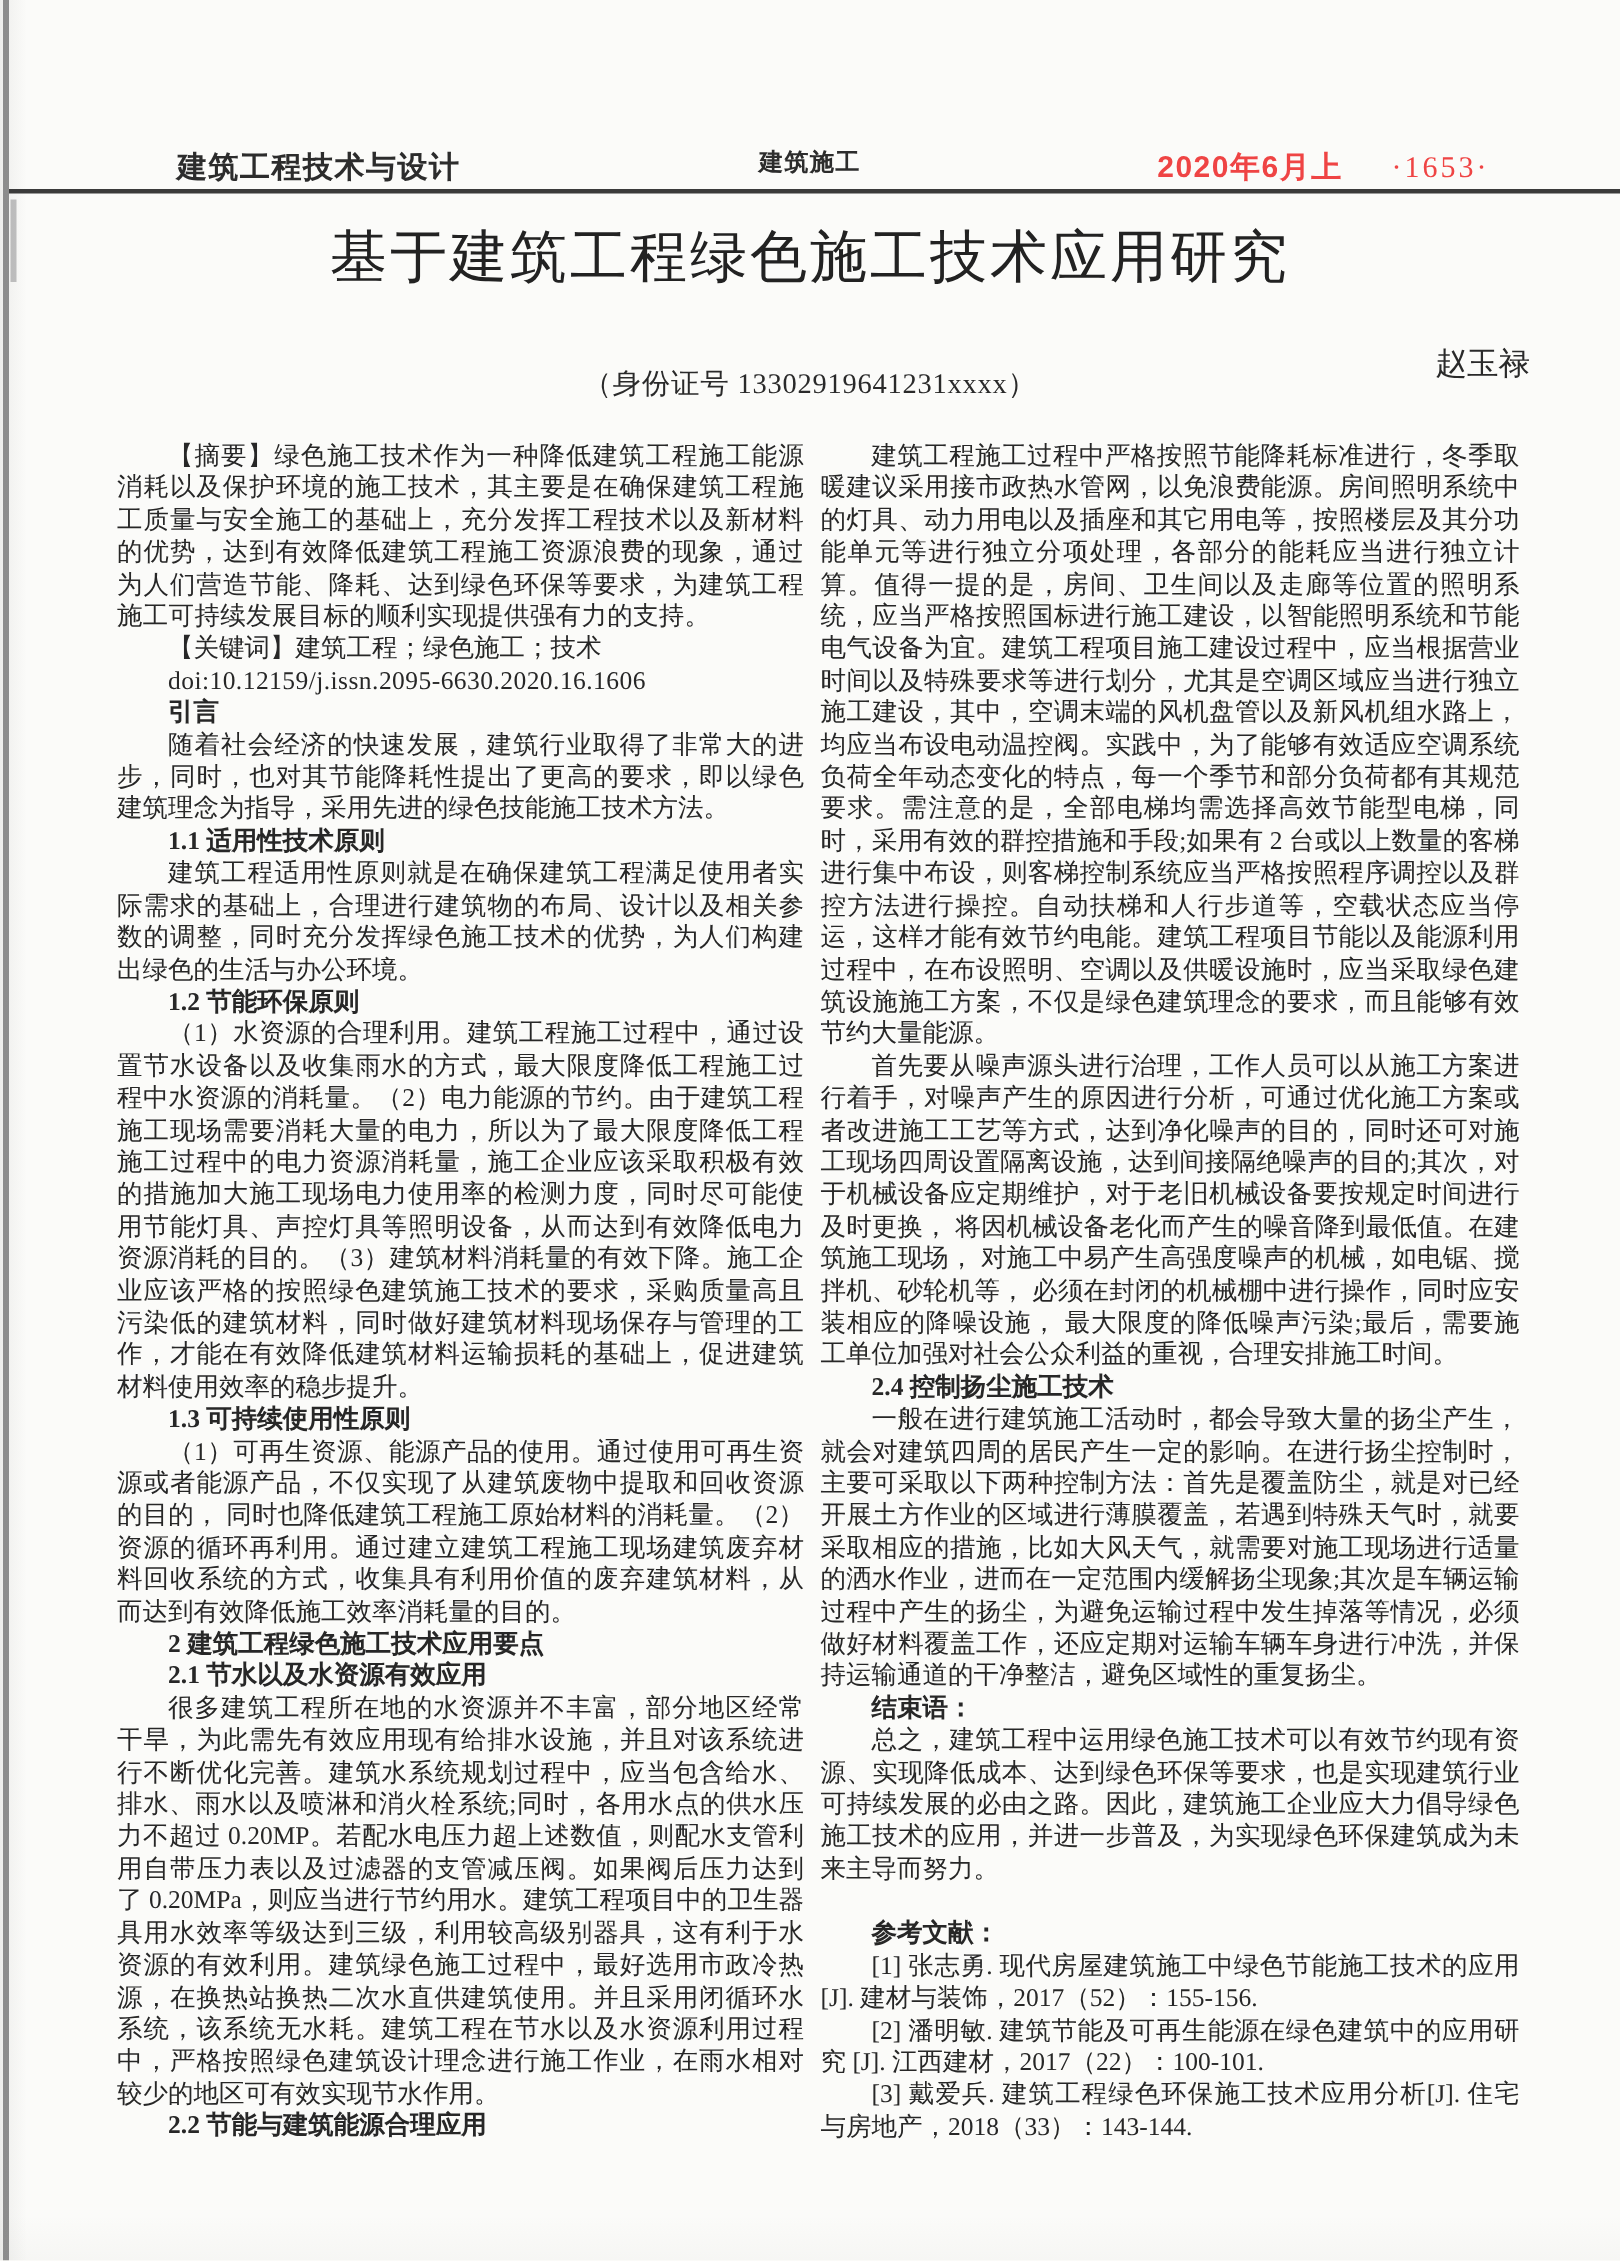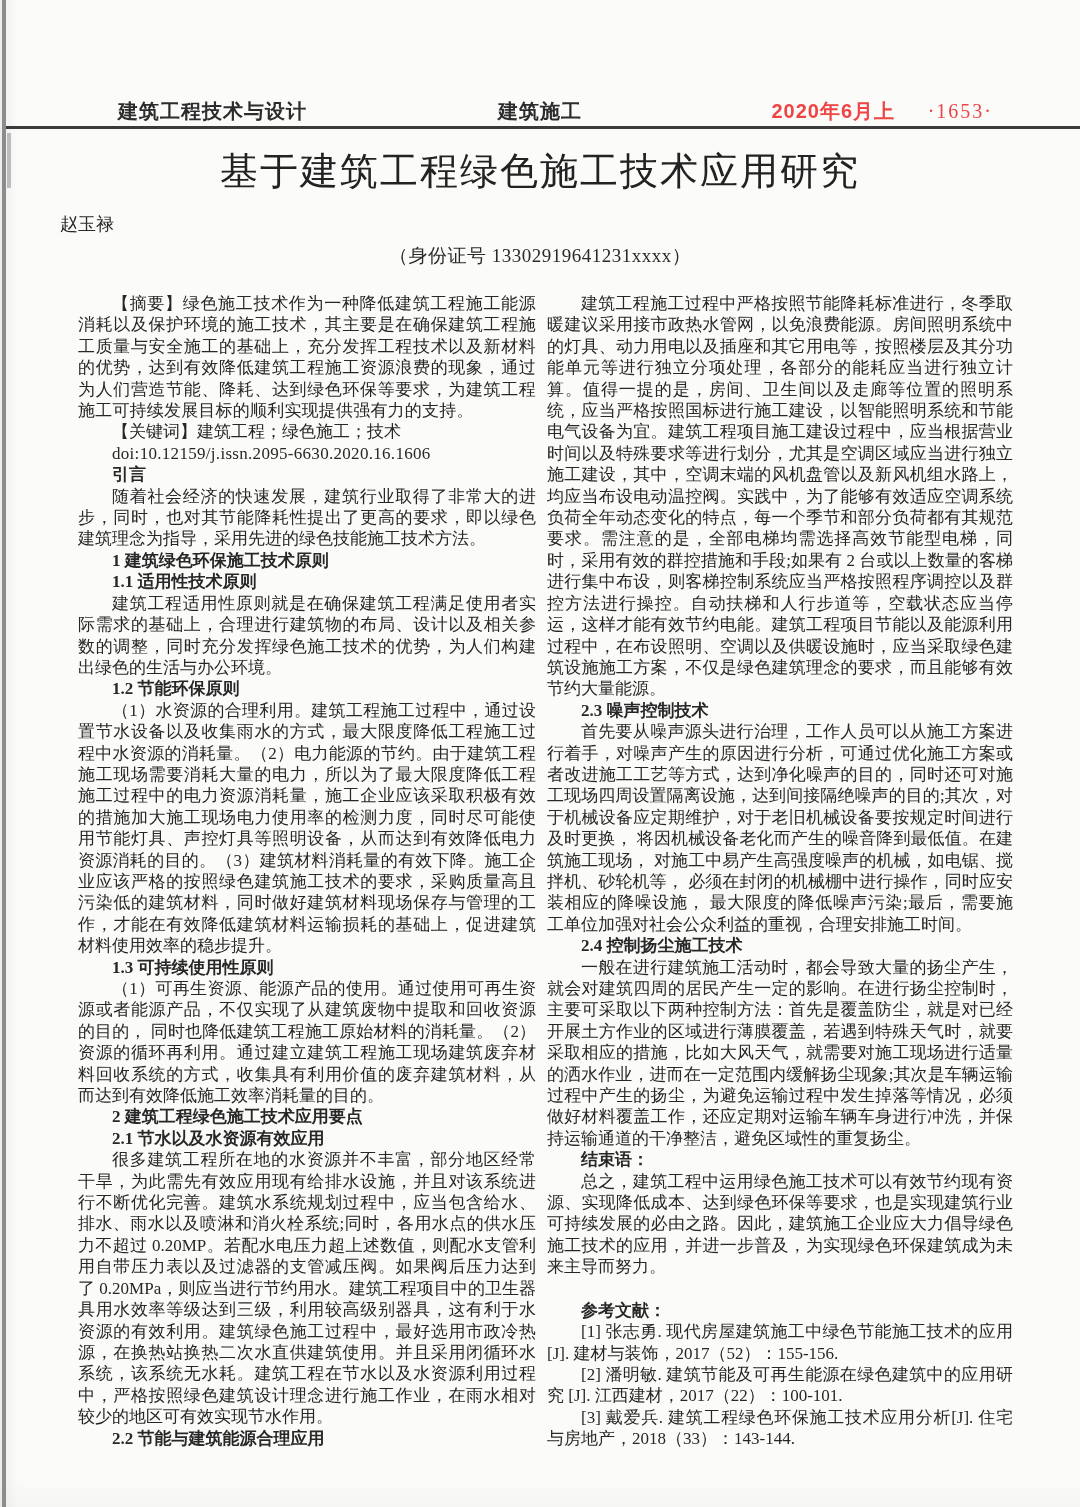--- a/index.html
+++ b/index.html
@@ -28,39 +28,39 @@
     position:absolute;left:0;top:98px;width:1080px;height:26px;
     padding:0;
     font-family:"Liberation Sans","DejaVu Sans",sans-serif;
   }
   .jh-left{
     position:absolute;left:88px;top:0;
     font-size:20px;font-weight:700;letter-spacing:1px;color:#2c2c2c;margin-left:30px;
   }
   .jh-center{
     position:absolute;left:0;width:1080px;top:0;text-align:center;
-    font-size:20px;font-weight:700;letter-spacing:1px;color:#2c2c2c;
+    font-size:16px;font-weight:700;letter-spacing:1px;color:#2c2c2c;
   }
   .jh-right{
     position:absolute;right:87px;top:0;
     font-size:20px;font-weight:700;color:#ef4444;letter-spacing:1px;
   }
   .jh-right .pageno{font-weight:400;margin-left:26px;letter-spacing:2px;font-family:"Liberation Serif",serif;}
   .header-rule{
     position:absolute;left:6px;top:126px;width:1074px;height:3px;
     background:#3b3b3b;
   }
   .article-title{
     position:absolute;left:60px;top:146px;width:960px;margin:0;
     text-align:center;font-size:38px;font-weight:400;letter-spacing:2px;
     color:#222;
   }
   .article-author{
-    position:absolute;left:60px;top:212px;width:960px;
-    text-align:left;font-size:18px;color:#2a2a2a;
+    position:absolute;left:60px;top:228px;width:960px;
+    text-align:right;font-size:21px;color:#2a2a2a;
   }
   .article-id{
     position:absolute;left:60px;top:243px;width:960px;
     text-align:center;font-size:19px;color:#2a2a2a;letter-spacing:.5px;
   }
   .col{
     position:absolute;top:293px;
     font-size:17px;line-height:21.4px;
     text-align:justify;
     color:#272727;
@@ -96,36 +96,34 @@
 <div class="article-author">赵玉禄</div>
 <div class="article-id">（身份证号 13302919641231xxxx）</div>
 
 <div class="col col-left">
   <p class="abs"><span class="abs-label">【摘要】</span><span>绿色施工技术作为一种降低建筑工程施工能源消耗以及保护环境的施工技术，其主要是在确保建筑工程施工质量与安全施工的基础上，充分发挥工程技术以及新材料的优势，达到有效降低建筑工程施工资源浪费的现象，通过为人们营造节能、降耗、达到绿色环保等要求，为建筑工程施工可持续发展目标的顺利实现提供强有力的支持。</span></p>
   <p class="kw"><span class="kw-label">【关键词】</span><span>建筑工程；绿色施工；技术</span></p>
   <p class="doi-line">doi:10.12159/j.issn.2095-6630.2020.16.1606</p>
 
   <p class="head">引言</p>
   <p class="para">随着社会经济的快速发展，建筑行业取得了非常大的进步，同时，也对其节能降耗性提出了更高的要求，即以绿色建筑理念为指导，采用先进的绿色技能施工技术方法。</p>
-  <p class="head">1 建筑绿色环保施工技术原则</p>
   <p class="head">1.1 适用性技术原则</p>
   <p class="para">建筑工程适用性原则就是在确保建筑工程满足使用者实际需求的基础上，合理进行建筑物的布局、设计以及相关参数的调整，同时充分发挥绿色施工技术的优势，为人们构建出绿色的生活与办公环境。</p>
   <p class="head">1.2 节能环保原则</p>
   <p class="para">（1）水资源的合理利用。建筑工程施工过程中，通过设置节水设备以及收集雨水的方式，最大限度降低工程施工过程中水资源的消耗量。（2）电力能源的节约。由于建筑工程施工现场需要消耗大量的电力，所以为了最大限度降低工程施工过程中的电力资源消耗量，施工企业应该采取积极有效的措施加大施工现场电力使用率的检测力度，同时尽可能使用节能灯具、声控灯具等照明设备，从而达到有效降低电力资源消耗的目的。（3）建筑材料消耗量的有效下降。施工企业应该严格的按照绿色建筑施工技术的要求，采购质量高且污染低的建筑材料，同时做好建筑材料现场保存与管理的工作，才能在有效降低建筑材料运输损耗的基础上，促进建筑材料使用效率的稳步提升。</p>
   <p class="head">1.3 可持续使用性原则</p>
   <p class="para">（1）可再生资源、能源产品的使用。通过使用可再生资源或者能源产品，不仅实现了从建筑废物中提取和回收资源的目的， 同时也降低建筑工程施工原始材料的消耗量。（2）资源的循环再利用。通过建立建筑工程施工现场建筑废弃材料回收系统的方式，收集具有利用价值的废弃建筑材料，从而达到有效降低施工效率消耗量的目的。</p>
   <p class="head">2 建筑工程绿色施工技术应用要点</p>
   <p class="head">2.1 节水以及水资源有效应用</p>
   <p class="para">很多建筑工程所在地的水资源并不丰富，部分地区经常干旱，为此需先有效应用现有给排水设施，并且对该系统进行不断优化完善。建筑水系统规划过程中，应当包含给水、排水、雨水以及喷淋和消火栓系统;同时，各用水点的供水压力不超过 0.20MP。若配水电压力超上述数值，则配水支管利用自带压力表以及过滤器的支管减压阀。如果阀后压力达到了 0.20MPa，则应当进行节约用水。建筑工程项目中的卫生器具用水效率等级达到三级，利用较高级别器具，这有利于水资源的有效利用。建筑绿色施工过程中，最好选用市政冷热源，在换热站换热二次水直供建筑使用。并且采用闭循环水系统，该系统无水耗。建筑工程在节水以及水资源利用过程中，严格按照绿色建筑设计理念进行施工作业，在雨水相对较少的地区可有效实现节水作用。</p>
   <p class="head">2.2 节能与建筑能源合理应用</p>
 </div>
 
 <div class="col col-right">
   <p class="para">建筑工程施工过程中严格按照节能降耗标准进行，冬季取暖建议采用接市政热水管网，以免浪费能源。房间照明系统中的灯具、动力用电以及插座和其它用电等，按照楼层及其分功能单元等进行独立分项处理，各部分的能耗应当进行独立计算。值得一提的是，房间、卫生间以及走廊等位置的照明系统，应当严格按照国标进行施工建设，以智能照明系统和节能电气设备为宜。建筑工程项目施工建设过程中，应当根据营业时间以及特殊要求等进行划分，尤其是空调区域应当进行独立施工建设，其中，空调末端的风机盘管以及新风机组水路上，均应当布设电动温控阀。实践中，为了能够有效适应空调系统负荷全年动态变化的特点，每一个季节和部分负荷都有其规范要求。需注意的是，全部电梯均需选择高效节能型电梯，同时，采用有效的群控措施和手段;如果有 2 台或以上数量的客梯进行集中布设，则客梯控制系统应当严格按照程序调控以及群控方法进行操控。自动扶梯和人行步道等，空载状态应当停运，这样才能有效节约电能。建筑工程项目节能以及能源利用过程中，在布设照明、空调以及供暖设施时，应当采取绿色建筑设施施工方案，不仅是绿色建筑理念的要求，而且能够有效节约大量能源。</p>
-  <p class="head">2.3 噪声控制技术</p>
   <p class="para">首先要从噪声源头进行治理，工作人员可以从施工方案进行着手，对噪声产生的原因进行分析，可通过优化施工方案或者改进施工工艺等方式，达到净化噪声的目的，同时还可对施工现场四周设置隔离设施，达到间接隔绝噪声的目的;其次，对于机械设备应定期维护，对于老旧机械设备要按规定时间进行及时更换， 将因机械设备老化而产生的噪音降到最低值。在建筑施工现场， 对施工中易产生高强度噪声的机械，如电锯、搅拌机、砂轮机等， 必须在封闭的机械棚中进行操作，同时应安装相应的降噪设施， 最大限度的降低噪声污染;最后，需要施工单位加强对社会公众利益的重视，合理安排施工时间。</p>
   <p class="head">2.4 控制扬尘施工技术</p>
   <p class="para">一般在进行建筑施工活动时，都会导致大量的扬尘产生，就会对建筑四周的居民产生一定的影响。在进行扬尘控制时，主要可采取以下两种控制方法：首先是覆盖防尘，就是对已经开展土方作业的区域进行薄膜覆盖，若遇到特殊天气时，就要采取相应的措施，比如大风天气，就需要对施工现场进行适量的洒水作业，进而在一定范围内缓解扬尘现象;其次是车辆运输过程中产生的扬尘，为避免运输过程中发生掉落等情况，必须做好材料覆盖工作，还应定期对运输车辆车身进行冲洗，并保持运输通道的干净整洁，避免区域性的重复扬尘。</p>
   <p class="head">结束语：</p>
   <p class="para">总之，建筑工程中运用绿色施工技术可以有效节约现有资源、实现降低成本、达到绿色环保等要求，也是实现建筑行业可持续发展的必由之路。因此，建筑施工企业应大力倡导绿色施工技术的应用，并进一步普及，为实现绿色环保建筑成为未来主导而努力。</p>
   <p class="head ref-head">参考文献：</p>
   <p class="para refs">[1] 张志勇. 现代房屋建筑施工中绿色节能施工技术的应用 [J]. 建材与装饰，2017（52）：155-156.</p>
   <p class="para refs">[2] 潘明敏. 建筑节能及可再生能源在绿色建筑中的应用研究 [J]. 江西建材，2017（22）：100-101.</p>
   <p class="para refs">[3] 戴爱兵. 建筑工程绿色环保施工技术应用分析[J]. 住宅与房地产，2018（33）：143-144.</p>
 </div>

